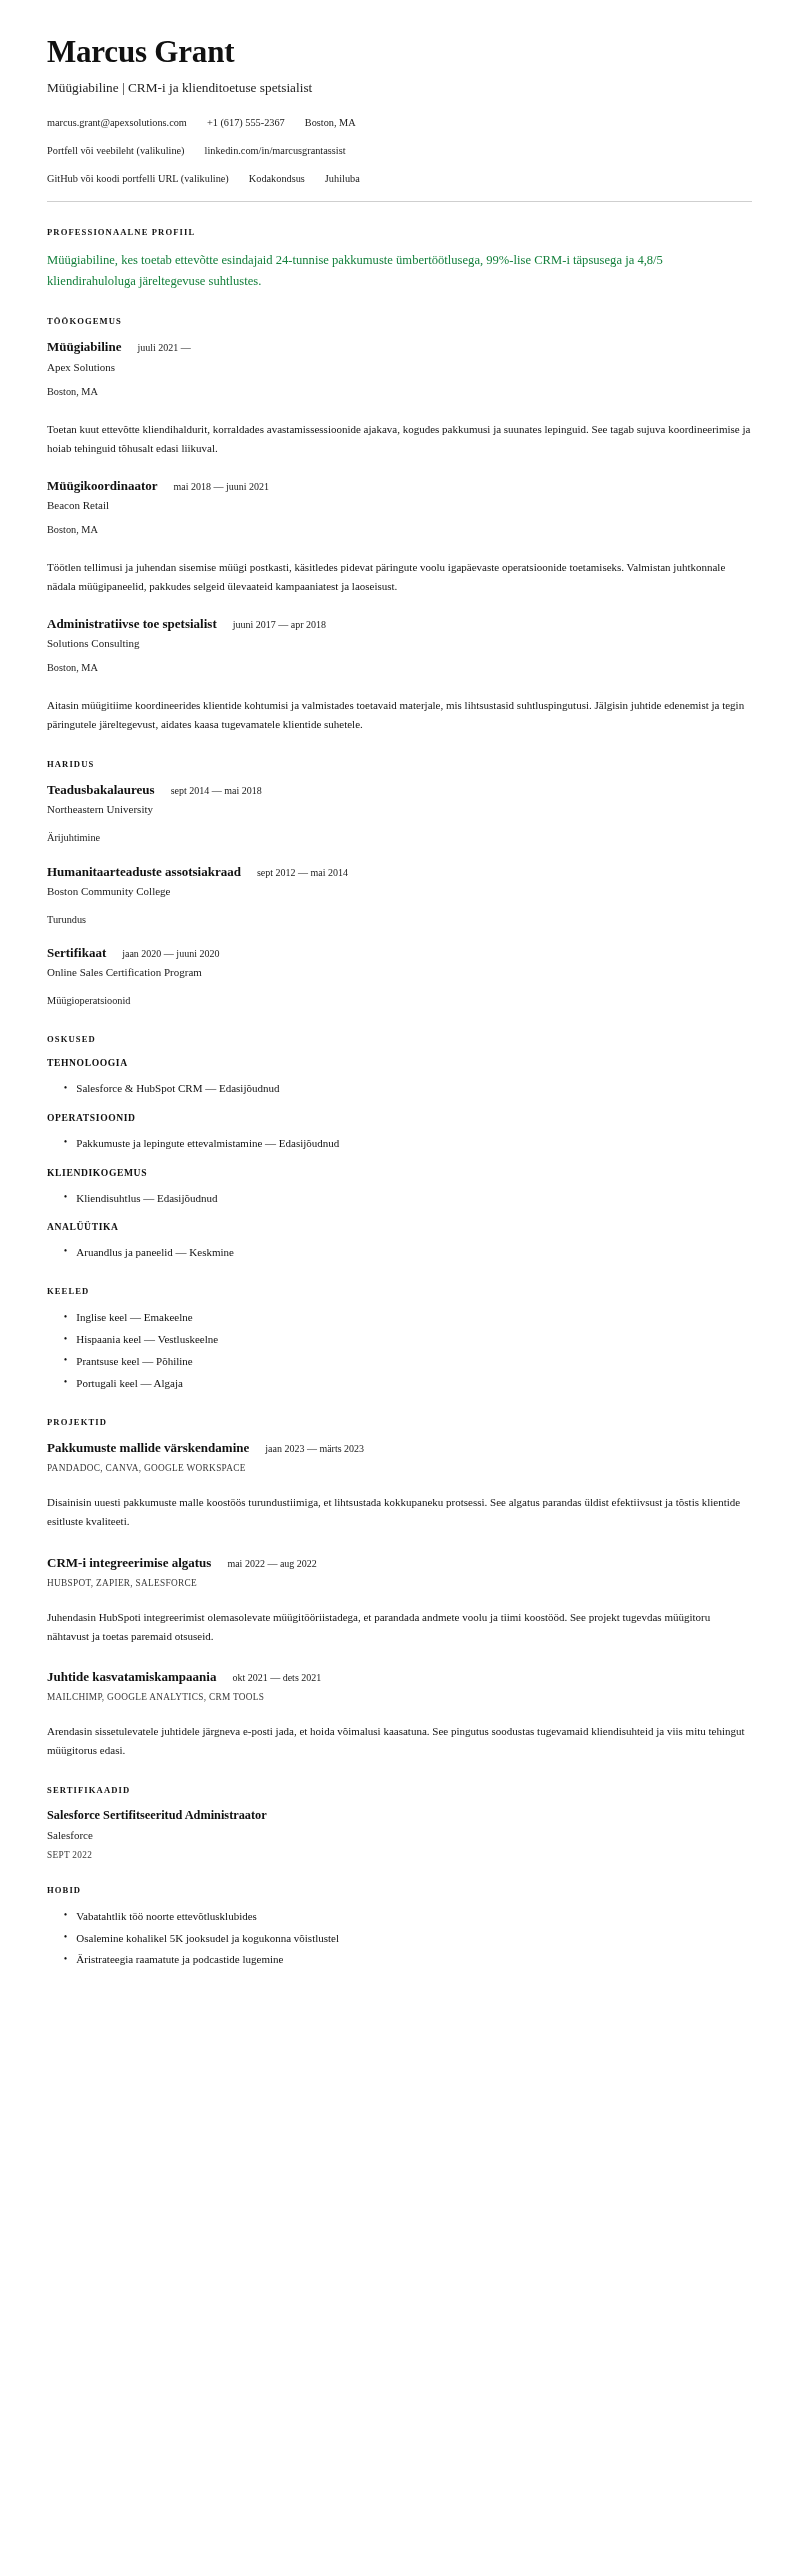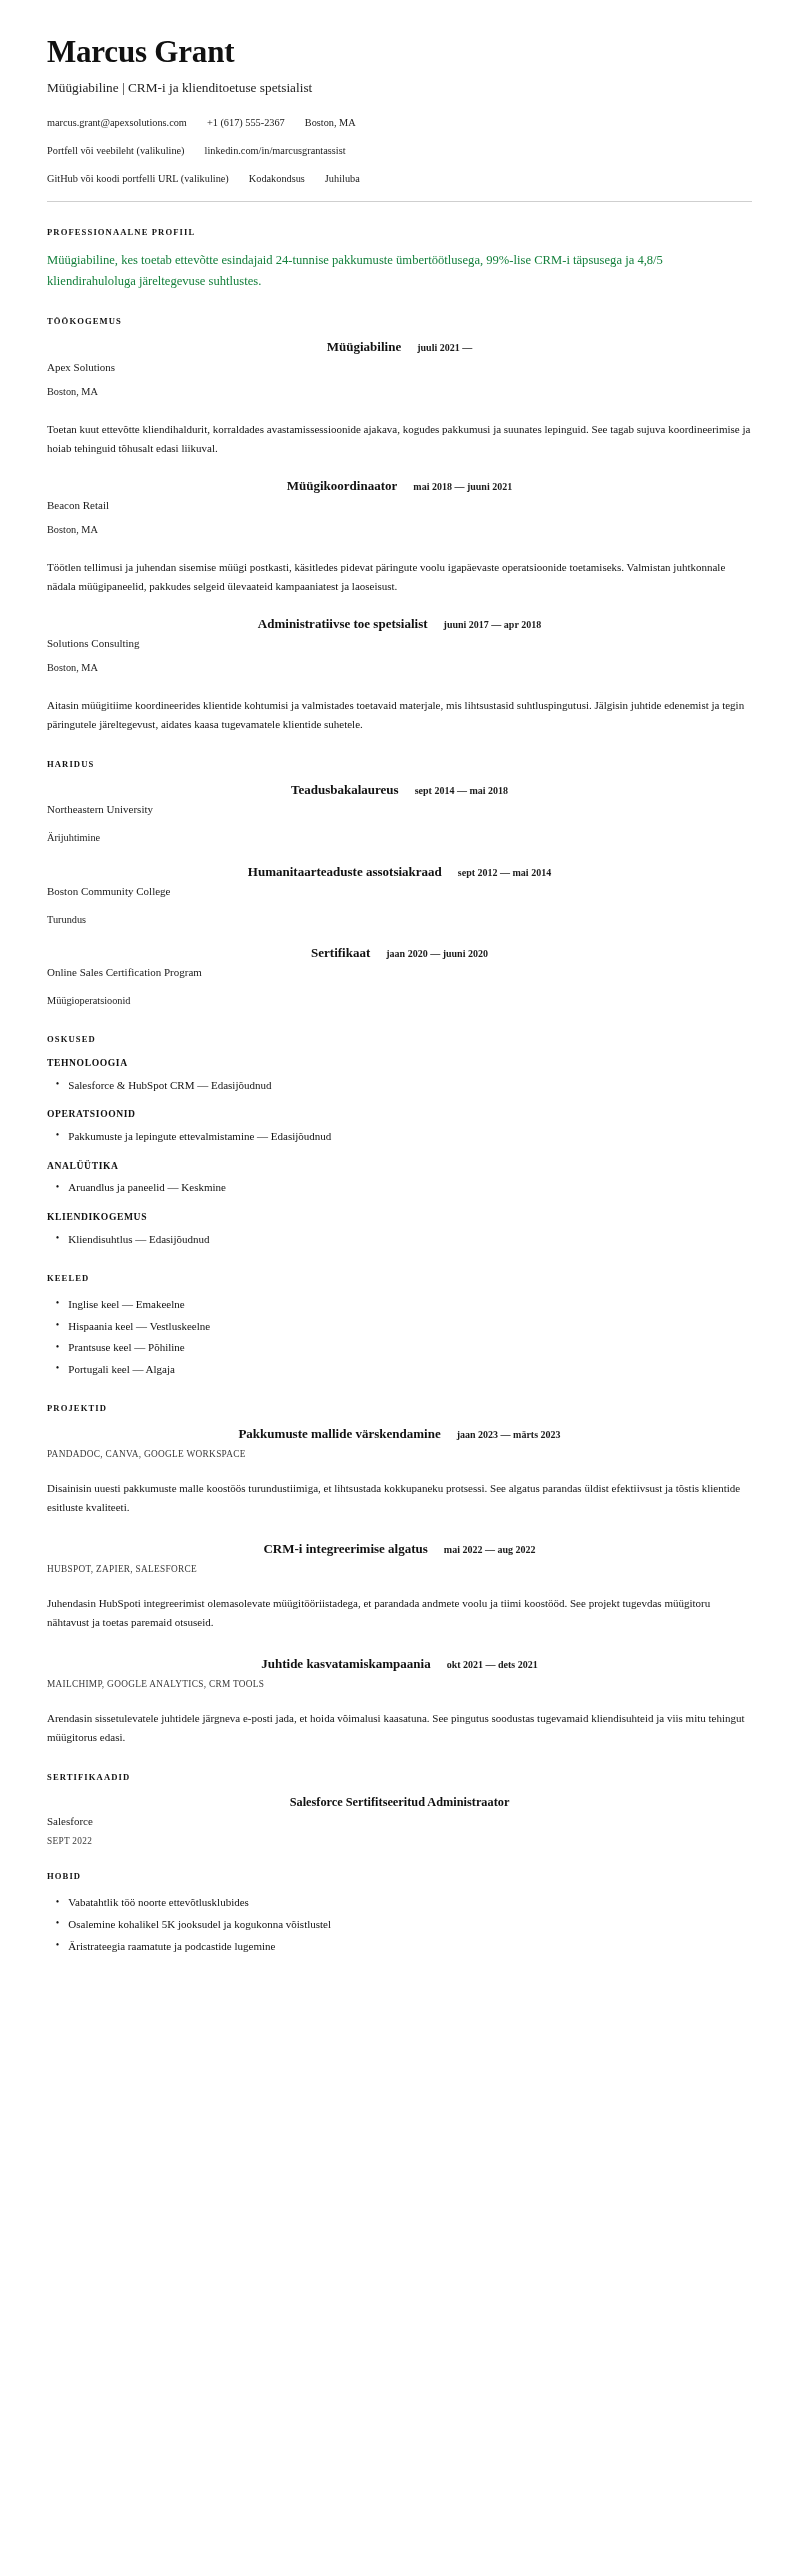--- a/index.html
+++ b/index.html
@@ -60,31 +60,31 @@
     font-size: 12.6px;
     line-height: 1.62;
     color: #15803d;
   }
 
   
   .entry { margin-bottom: 12px; }
   .entry-head {
     display: flex;
     align-items: baseline;
-    justify-content: center;
+    justify-content: flex-start;
     gap: 16px;
   }
   .entry-title {
     font-size: 13px;
     font-weight: 700;
     line-height: 1.3;
   }
   .entry-date {
     font-size: 10px;
-    font-weight: 700;
+    font-weight: 400;
     color: #1b1b1b;
     white-space: nowrap;
     text-align: right;
   }
   .entry-org {
     font-size: 11px;
     color: #1b1b1b;
     margin-top: 3.3px;
     line-height: 1.45;
   }
@@ -126,21 +126,21 @@
   .skill-group:last-child { margin-bottom: 0; }
   .skill-cat {
     font-size: 9.6px;
     font-weight: 700;
     letter-spacing: 0.6px;
     text-transform: uppercase;
     margin-bottom: 8.6px;
   }
   ul.bullets {
     list-style: none;
-    margin: 4px;
+    margin: 12px;
     padding: 0;
   }
   ul.bullets li {
     font-size: 11px;
     line-height: 1.55;
     color: #111;
     padding-left: 17.3px;
     position: relative;
     margin-bottom: 4.7px;
   }
@@ -265,30 +265,30 @@
     </div>
 
     <div class="skill-group">
       <div class="skill-cat">OPERATSIOONID</div>
       <ul class="bullets">
         <li>Pakkumuste ja lepingute ettevalmistamine — Edasijõudnud</li>
       </ul>
     </div>
 
     <div class="skill-group">
+      <div class="skill-cat">KLIENDIKOGEMUS</div>
+      <ul class="bullets">
+        <li>Kliendisuhtlus — Edasijõudnud</li>
+      </ul>
+    </div>
+
+    <div class="skill-group">
       <div class="skill-cat">ANALÜÜTIKA</div>
       <ul class="bullets">
         <li>Aruandlus ja paneelid — Keskmine</li>
-      </ul>
-    </div>
-
-    <div class="skill-group">
-      <div class="skill-cat">KLIENDIKOGEMUS</div>
-      <ul class="bullets">
-        <li>Kliendisuhtlus — Edasijõudnud</li>
       </ul>
     </div>
   </section>
 
   <section class="section">
     <div class="section-title">KEELED</div>
     <ul class="bullets lang-list">
       <li>Inglise keel — Emakeelne</li>
       <li>Hispaania keel — Vestluskeelne</li>
       <li>Prantsuse keel — Põhiline</li>

